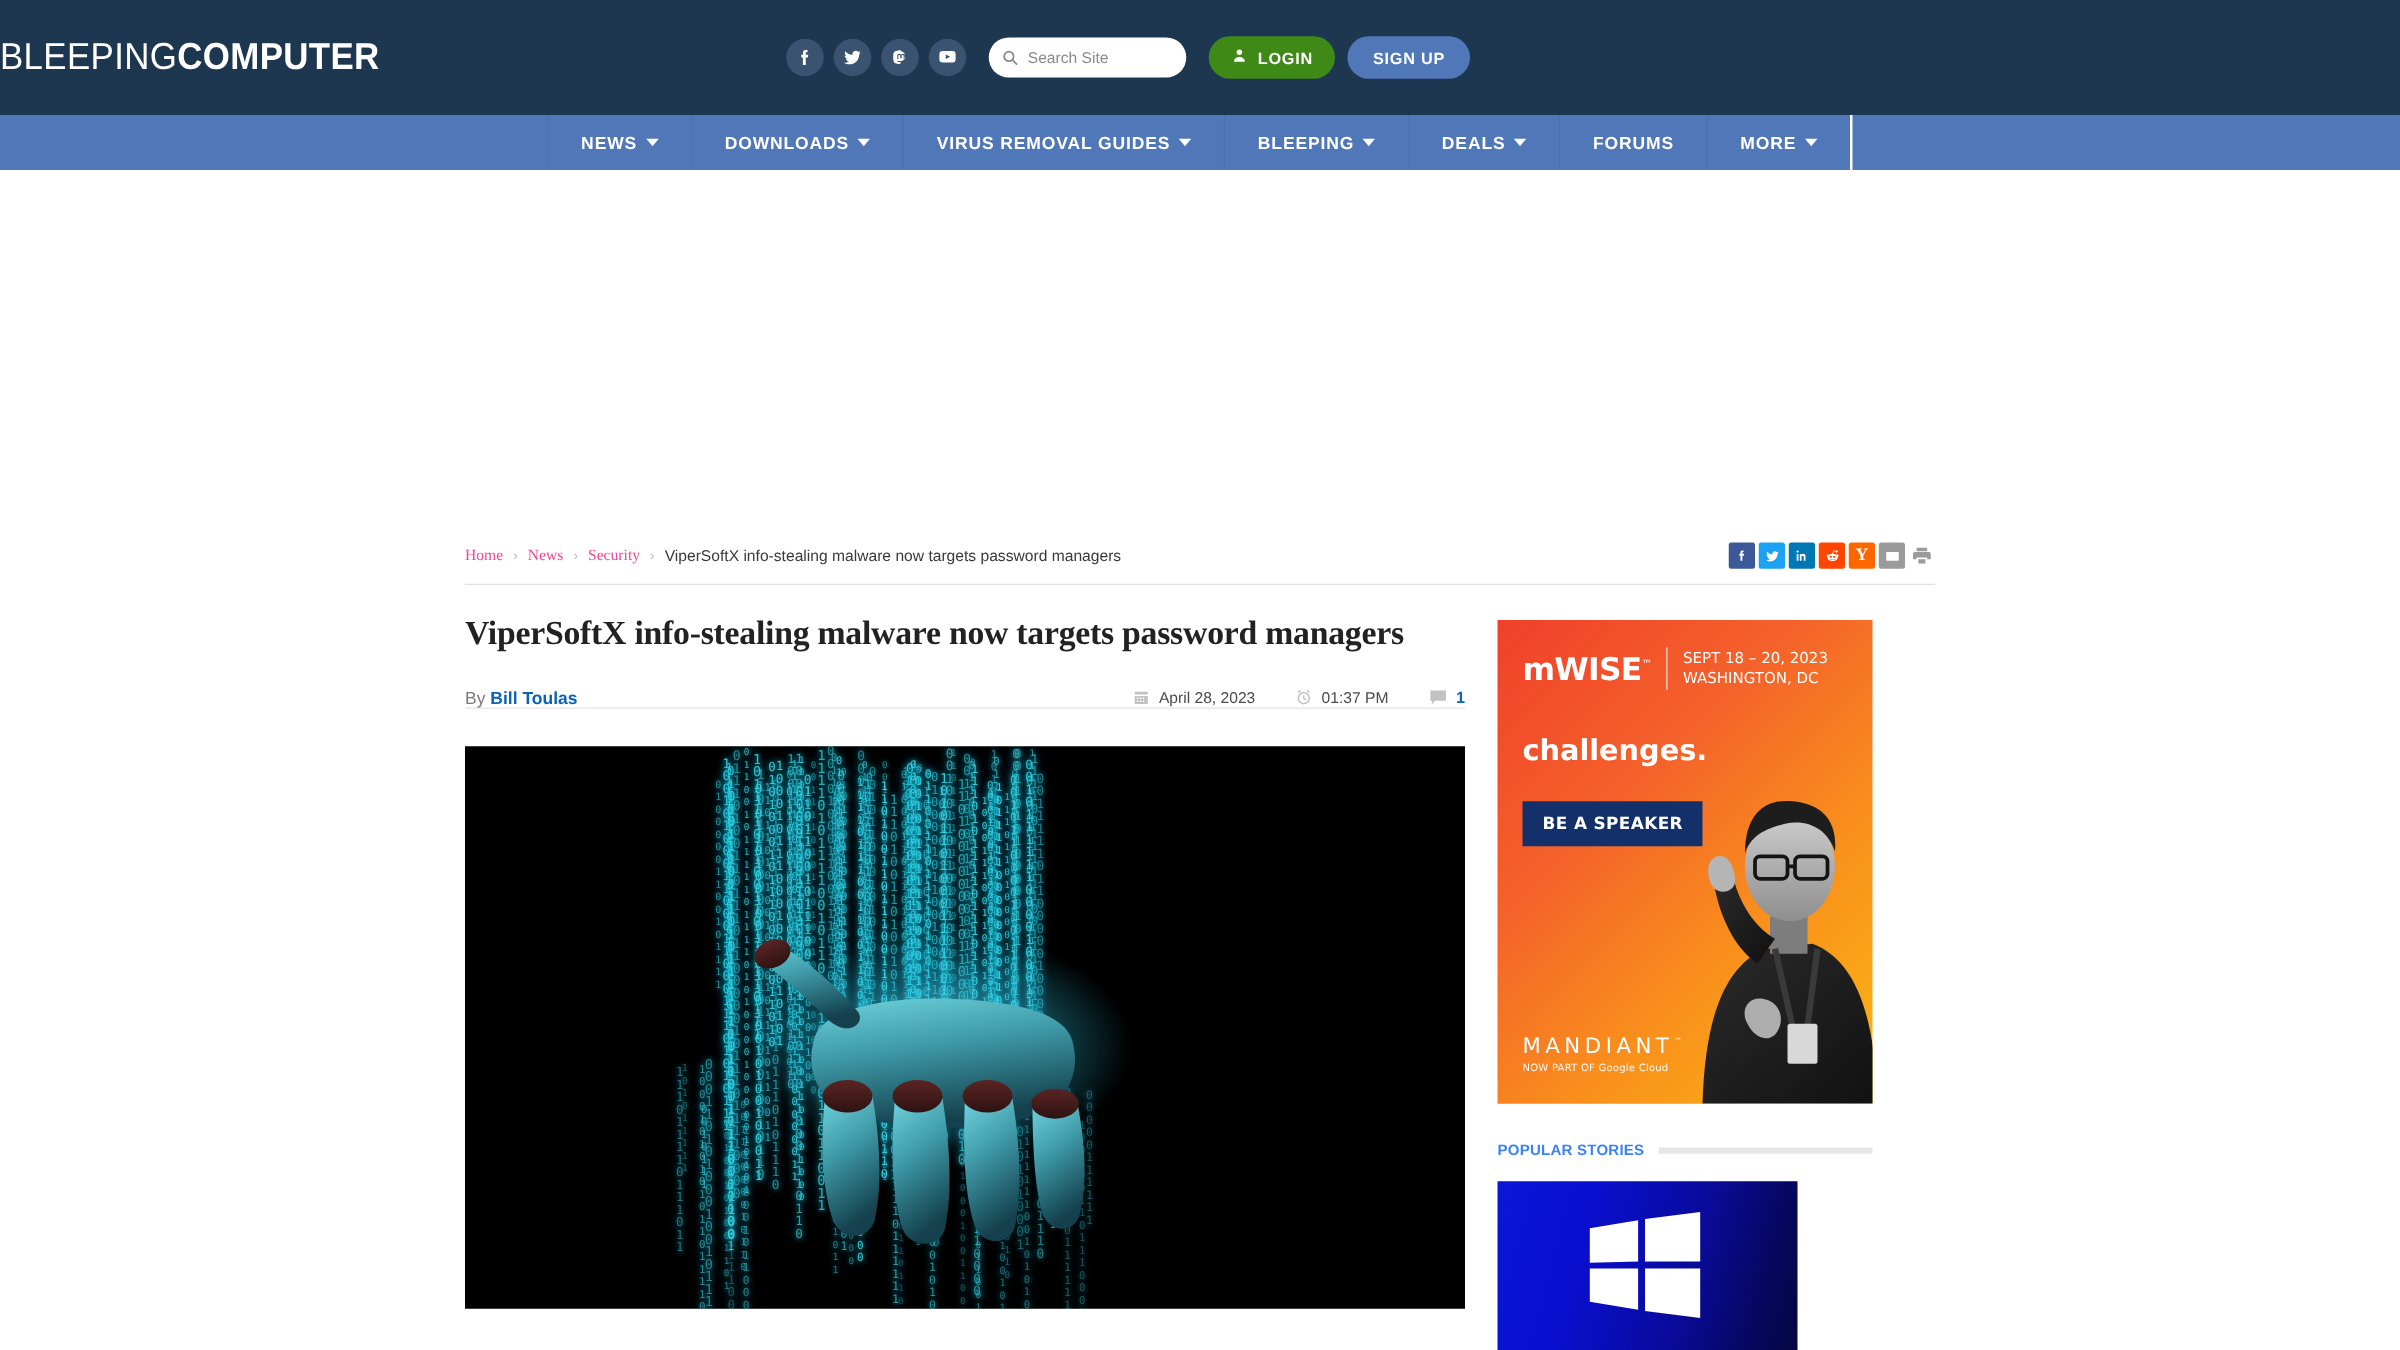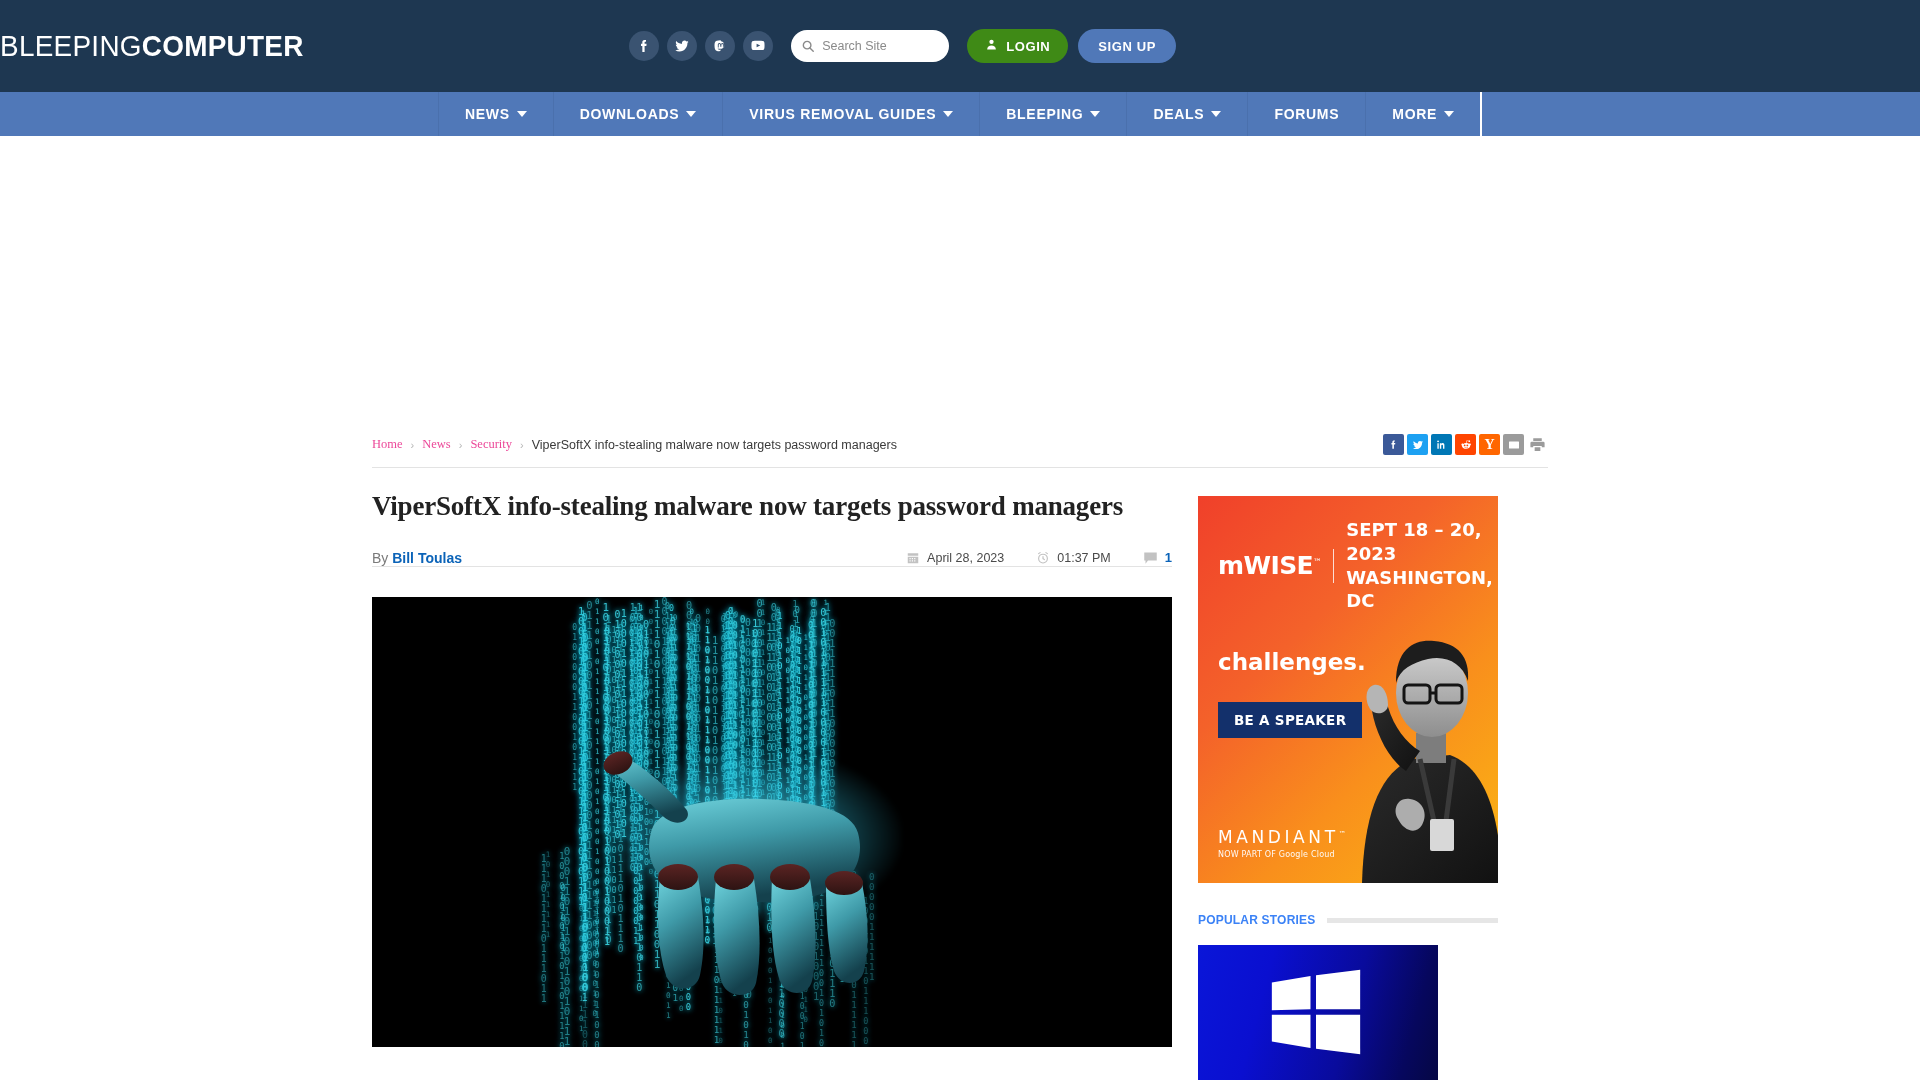--- a/index.html
+++ b/index.html
@@ -210,21 +210,21 @@
   }
   .ad-head { display: flex; align-items: center; gap: 12px; padding: 22px 0 0 20px; }
   .mwise-logo {
     color: #fff; font-size: 25px; font-weight: 700;
     letter-spacing: -0.6px;
     font-family: "DejaVu Sans", sans-serif;
   }
   .mwise-logo sup { font-size: 9px; vertical-align: super; font-weight: 400; }
   .ad-divider { width: 1px; height: 34px; background: rgba(255,255,255,0.8); }
   .ad-date {
-    color: #fff; font-size: 18px; font-weight: 700; line-height: 1.32;
+    color: #fff; font-size: 12px; font-weight: 400; line-height: 1.32;
     font-family: "DejaVu Sans", sans-serif;
   }
   .ad-headline {
     color: #fff; font-size: 23px; font-weight: 700; line-height: 1.18;
     padding: 36px 0 0 20px; width: 200px;
     font-family: "DejaVu Sans", sans-serif;
   }
   .ad-cta {
     margin: 26px 0 0 20px;
     background: #13306b; color: #fff;

